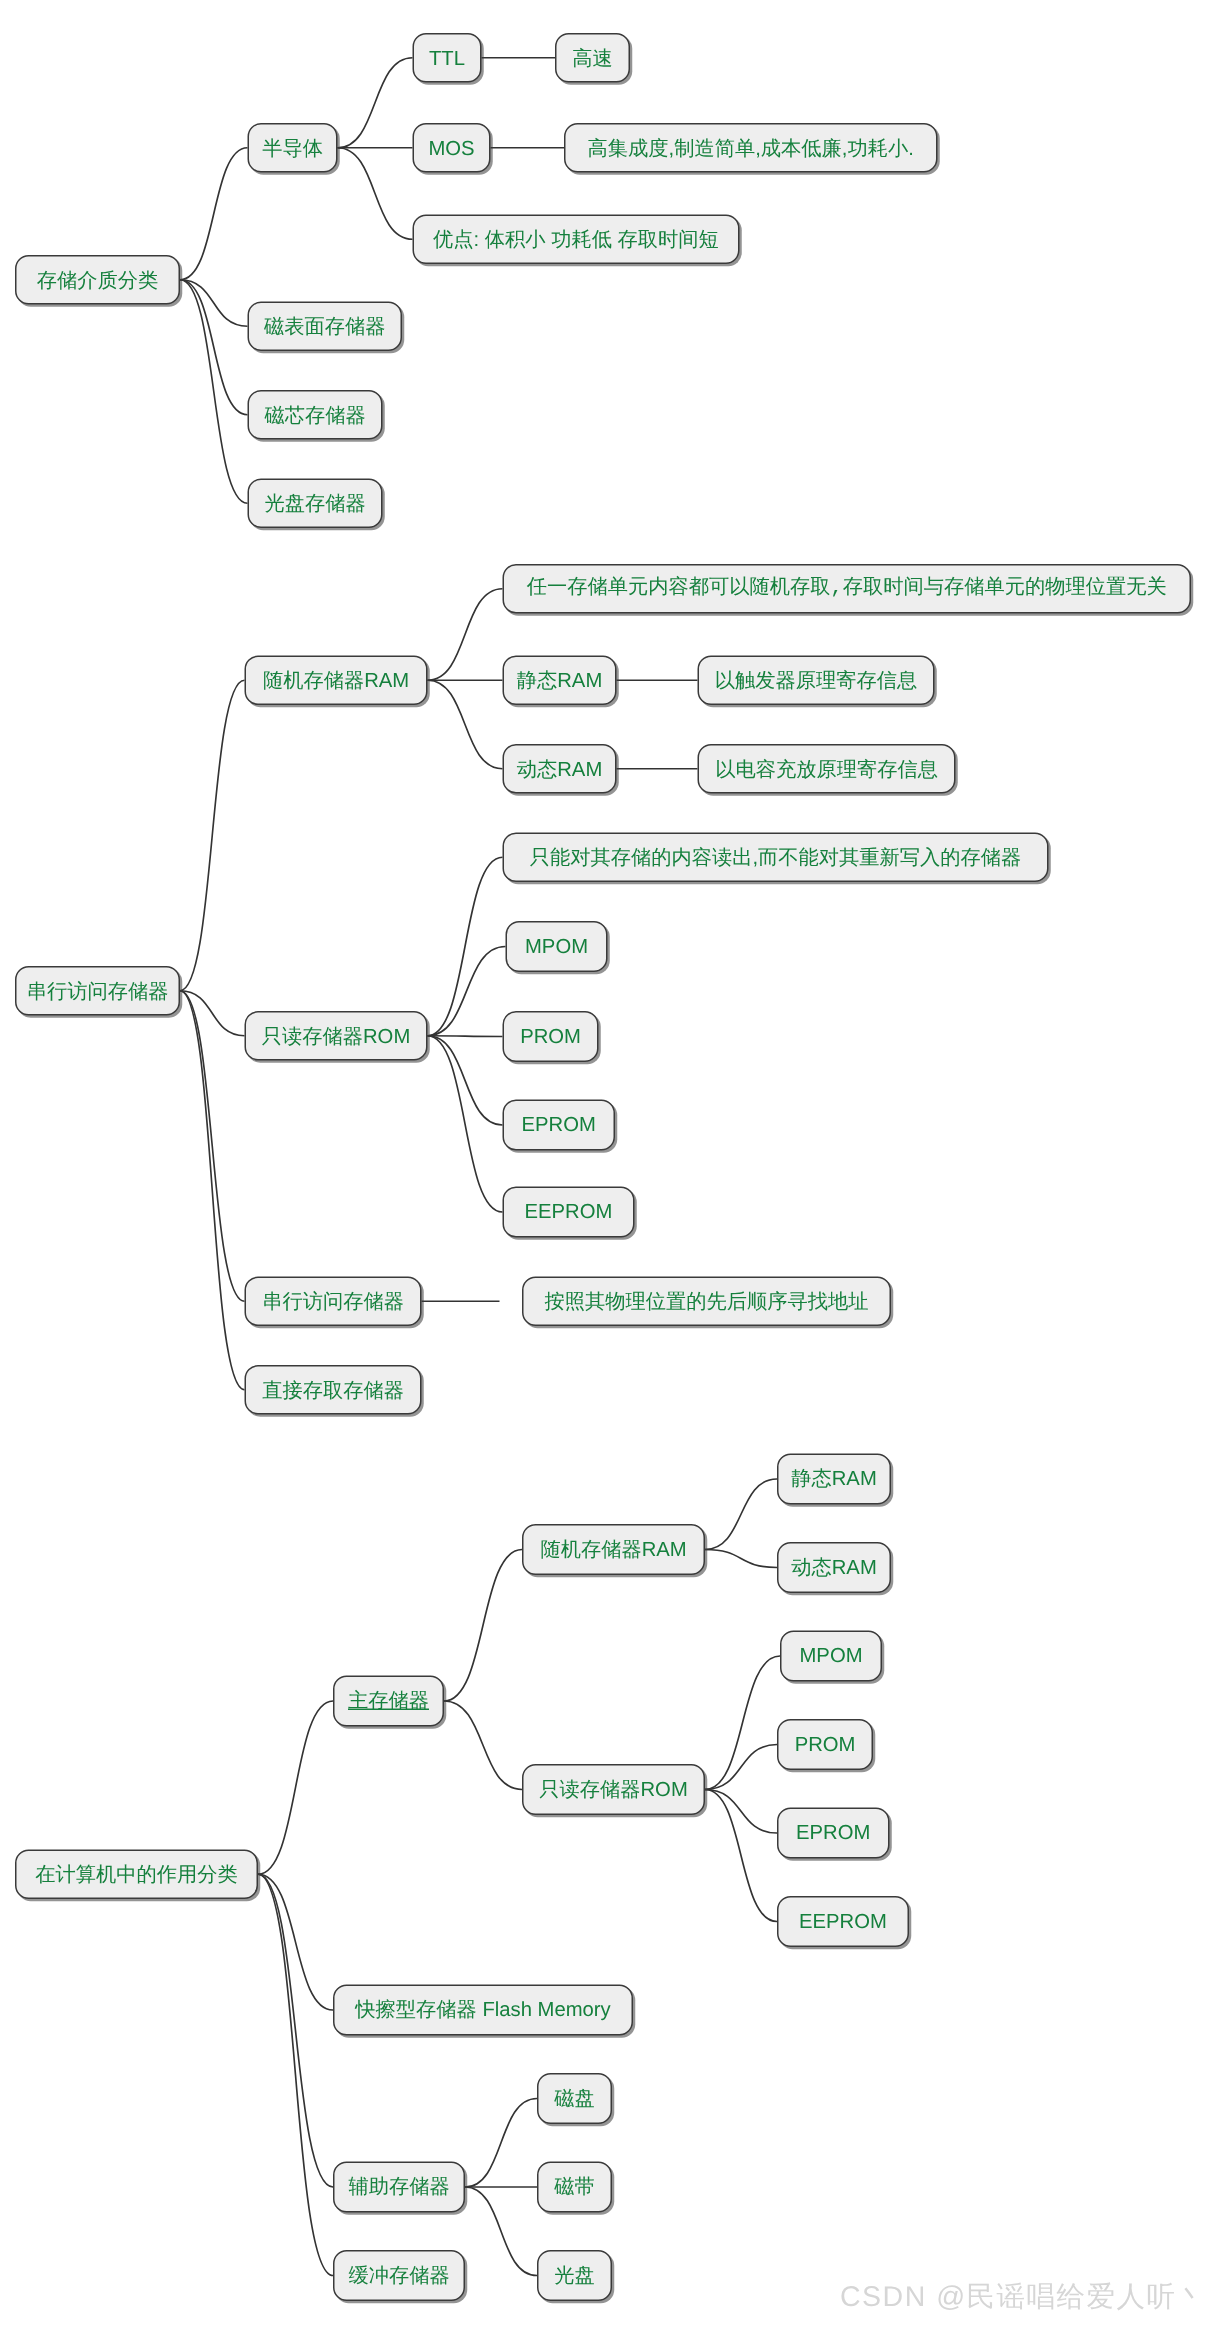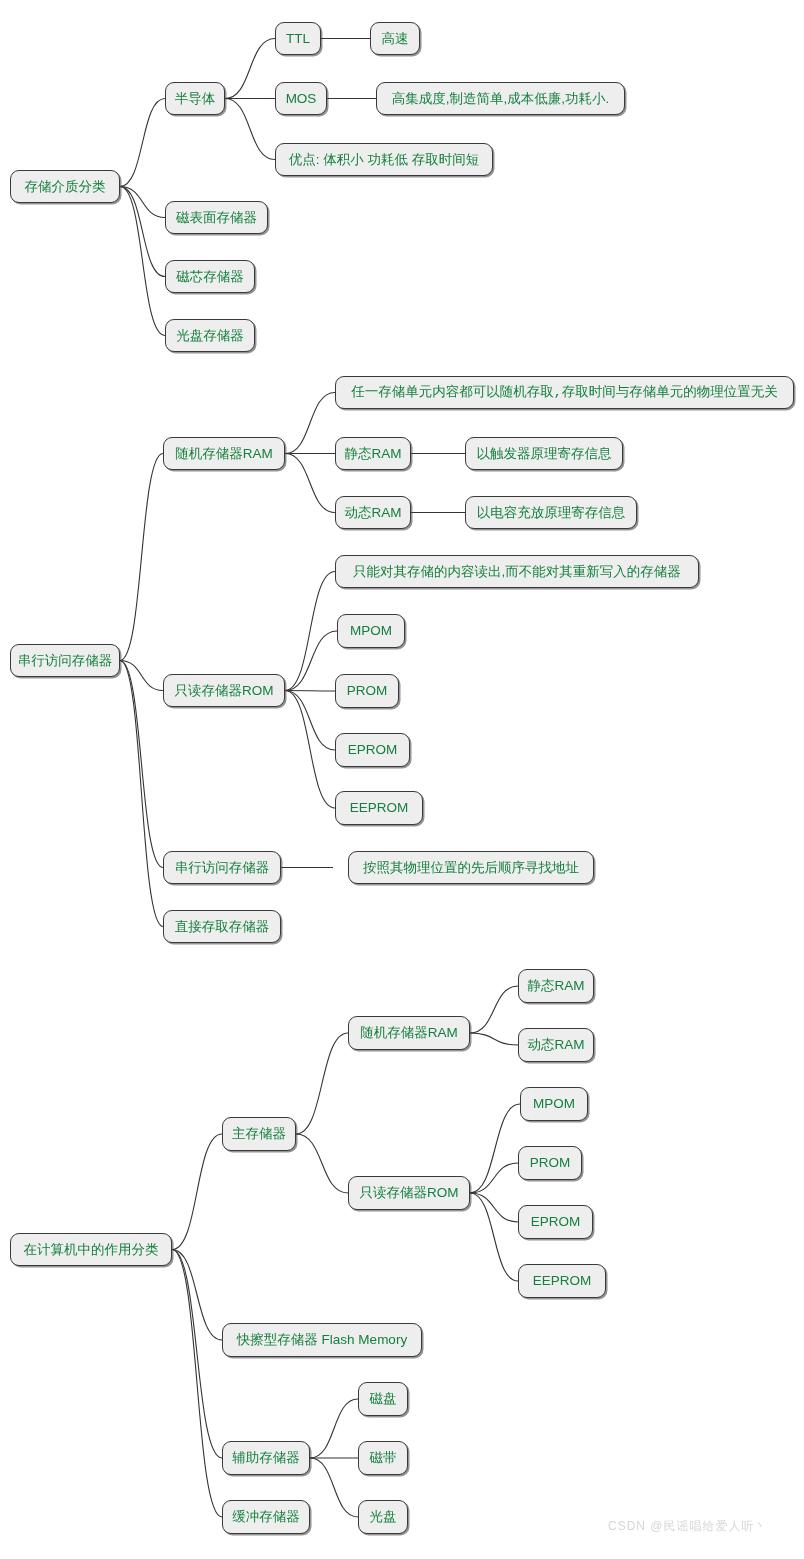--- a/index.html
+++ b/index.html
@@ -38,24 +38,23 @@
     white-space: nowrap;
     font-size: 13.5px;
     line-height: 1;
     padding: 0 11px;
     box-shadow: 1.5px 1.5px 0 rgba(60,60,60,0.55);
     letter-spacing: 0px;
   }
   .watermark {
     position: absolute;
     color: #d6d6d6;
-    font-size: 12px;
+    font-size: 19px;
     white-space: nowrap;
     letter-spacing: 1px;
-    margin-left: 48px;
   }
 </style>
 </head>
 <body>
 
 <div id="canvas">
   <svg id="edges" viewBox="0 0 804 1559">
       <path d="M 120 186.5 C 144.75 186.5, 140.25 98.5, 165 98.5" fill="none" stroke="#333333" stroke-width="1.1"></path>
       <path d="M 225 98.5 C 252.5 98.5, 247.5 38.5, 275 38.5" fill="none" stroke="#333333" stroke-width="1.1"></path>
       <path d="M 321 38.5 C 347.95 38.5, 343.05 38.5, 370 38.5" fill="none" stroke="#333333" stroke-width="1.1"></path>
@@ -117,21 +116,21 @@
       <div class="node" style="left: 163px; top: 674px; width: 122px; height: 33px;">只读存储器ROM</div>
       <div class="node" style="left: 335px; top: 555px; width: 364px; height: 33px;">只能对其存储的内容读出,而不能对其重新写入的存储器</div>
       <div class="node" style="left: 337px; top: 614px; width: 68px; height: 34px;">MPOM</div>
       <div class="node" style="left: 335px; top: 674px; width: 64px; height: 34px;">PROM</div>
       <div class="node" style="left: 335px; top: 733px; width: 75px; height: 34px;">EPROM</div>
       <div class="node" style="left: 335px; top: 791px; width: 88px; height: 34px;">EEPROM</div>
       <div class="node" style="left: 163px; top: 851px; width: 118px; height: 33px;">串行访问存储器</div>
       <div class="node" style="left: 348px; top: 851px; width: 246px; height: 33px;">按照其物理位置的先后顺序寻找地址</div>
       <div class="node" style="left: 163px; top: 910px; width: 118px; height: 33px;">直接存取存储器</div>
       <div class="node" style="left: 10px; top: 1233px; width: 162px; height: 33px;">在计算机中的作用分类</div>
-      <div class="node" style="left: 222px; top: 1117px; width: 74px; height: 34px;">主存储器</div>
+      <div class="node" style="left: 222px; top: 1117px; width: 74px; height: 34px; text-decoration: underline;">主存储器</div>
       <div class="node" style="left: 348px; top: 1016px; width: 122px; height: 34px;">随机存储器RAM</div>
       <div class="node" style="left: 518px; top: 969px; width: 76px; height: 34px;">静态RAM</div>
       <div class="node" style="left: 518px; top: 1028px; width: 76px; height: 34px;">动态RAM</div>
       <div class="node" style="left: 348px; top: 1176px; width: 122px; height: 34px;">只读存储器ROM</div>
       <div class="node" style="left: 520px; top: 1087px; width: 68px; height: 34px;">MPOM</div>
       <div class="node" style="left: 518px; top: 1146px; width: 64px; height: 34px;">PROM</div>
       <div class="node" style="left: 518px; top: 1205px; width: 75px; height: 34px;">EPROM</div>
       <div class="node" style="left: 518px; top: 1264px; width: 88px; height: 34px;">EEPROM</div>
       <div class="node" style="left: 222px; top: 1323px; width: 200px; height: 34px;">快擦型存储器 Flash Memory</div>
       <div class="node" style="left: 222px; top: 1441px; width: 88px; height: 34px;">辅助存储器</div>

